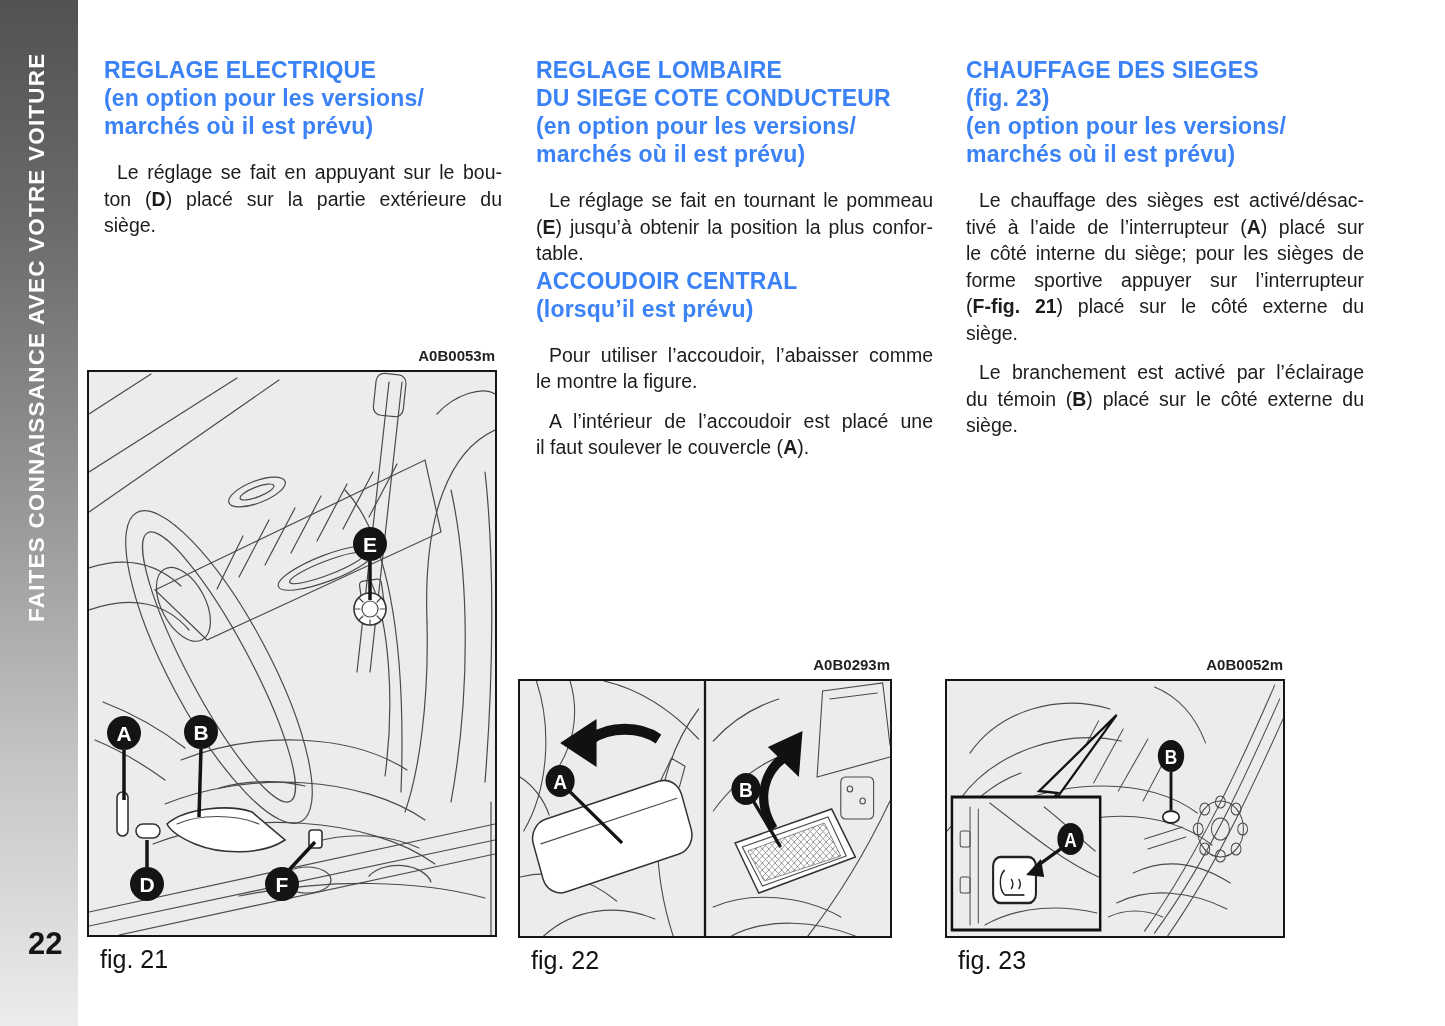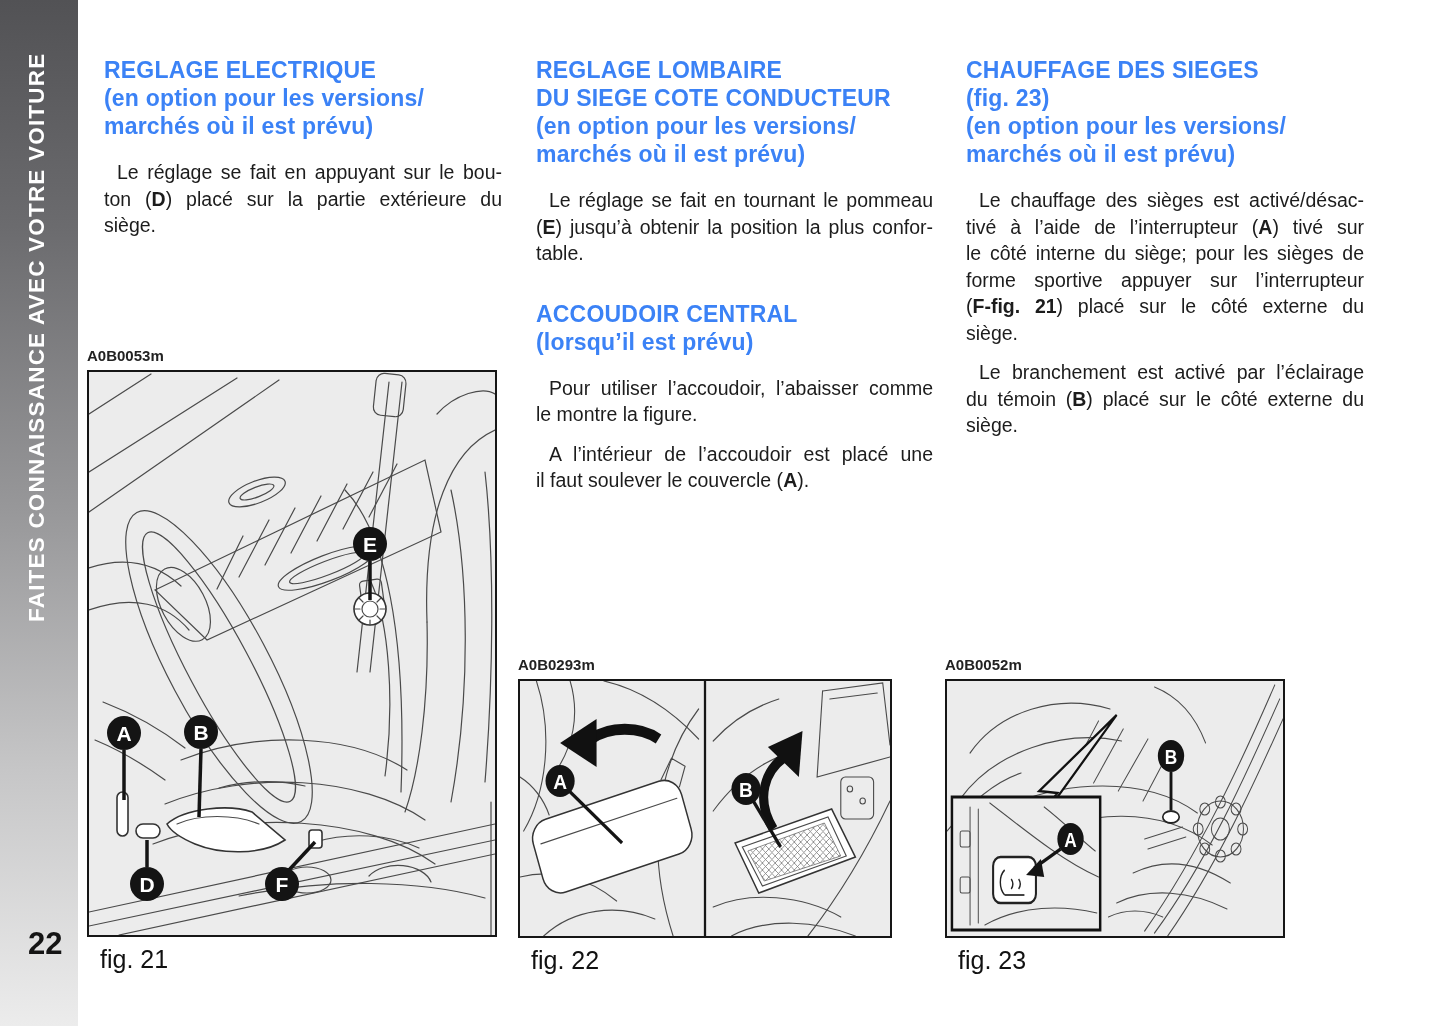--- a/index.html
+++ b/index.html
@@ -16,35 +16,35 @@
   .page-number { position:absolute; left:28px; top:926px; font-weight:bold; font-size:31px; color:#141414; }
 
   
   .col { position:absolute; top:56px; }
   #col1 { left:104px; width:398px; }
   #col2 { left:536px; width:397px; }
   #col3 { left:966px; width:398px; }
 
   .heading { font-weight:bold; font-size:23px; line-height:28px; color:#3b82f6; letter-spacing:.2px; }
   .heading .tline { text-align:left; }
-  .heading2 { margin-top:33px; }
+  .heading2 { }
 
   .para { font-size:19.5px; line-height:26.5px; margin-top:19px; }
   .para + .para { margin-top:13px; }
   .para .tline { text-align:justify; text-align-last:justify; }
   .para .tline.tline-last { text-align:left; text-align-last:left; }
   .para .tline:first-child { text-indent:13px; }
   .para b { font-weight:bold; }
 
   
   .figure { position:absolute; }
   #fig21 { left:87px;  top:347px; width:410px; }
   #fig22 { left:518px; top:656px; width:374px; }
   #fig23 { left:945px; top:656px; width:340px; }
-  .figcode { text-align:left; font-size:15px; font-weight:bold; color:#222; height:18px; margin-bottom:5px; padding-right:2px; }
+  .figcode { text-align:right; font-size:15px; font-weight:bold; color:#222; height:18px; margin-bottom:5px; padding-right:2px; }
   .figbox { border:2px solid #161616; background:#ececec; }
   #fig21 .figbox { height:567px; }
   #fig22 .figbox, #fig23 .figbox { height:259px; }
   .figbox svg { display:block; width:100%; height:100%; }
   .figcaption { font-size:25px; color:#111; margin-top:8px; margin-left:13px; }
 
   .lbl-circle { fill:#141414; }
   .lbl-text { fill:#ffffff; font-weight:bold; font-size:21px; font-family:"Liberation Sans",sans-serif; text-anchor:middle; }
   .lead { stroke:#141414; stroke-width:3.5px; }
   .art { stroke:#4a4a4a; stroke-width:1.2px; fill:none; stroke-linecap:round; }
@@ -101,21 +101,21 @@
 
   <div class="col" id="col3">
     <div class="heading">
         <div class="tline"><span>CHAUFFAGE DES SIEGES</span></div>
         <div class="tline"><span>(fig. 23)</span></div>
         <div class="tline"><span>(en option pour les versions/</span></div>
         <div class="tline tline-last"><span>marchés où il est prévu)</span></div>
       </div>
     <div class="para">
         <div class="tline"><span>Le chauffage des sièges est activé/désac-</span></div>
-        <div class="tline"><span>tivé à l’aide de l’interrupteur (</span><b>A</b><span>) tivé sur</span></div>
+        <div class="tline"><span>tivé à l’aide de l’interrupteur (</span><b>A</b><span>) placé sur</span></div>
         <div class="tline"><span>le côté interne du siège; pour les sièges de</span></div>
         <div class="tline"><span>forme sportive appuyer sur l’interrupteur</span></div>
         <div class="tline"><span>(</span><b>F-fig. 21</b><span>) placé sur le côté externe du</span></div>
         <div class="tline tline-last"><span>siège.</span></div>
       </div>
     <div class="para">
         <div class="tline"><span>Le branchement est activé par l’éclairage</span></div>
         <div class="tline"><span>du témoin (</span><b>B</b><span>) placé sur le côté externe du</span></div>
         <div class="tline tline-last"><span>siège.</span></div>
       </div>

